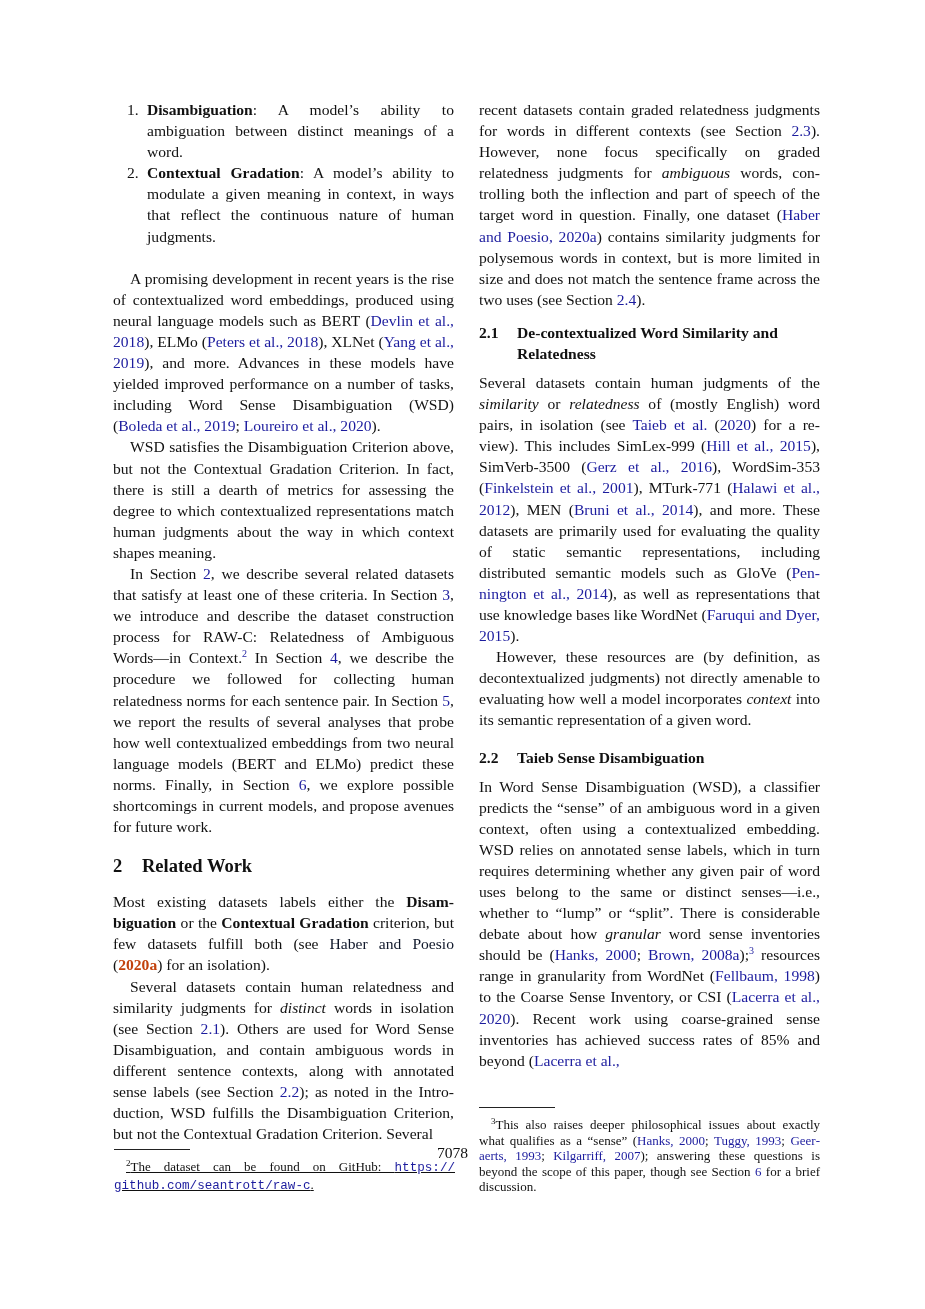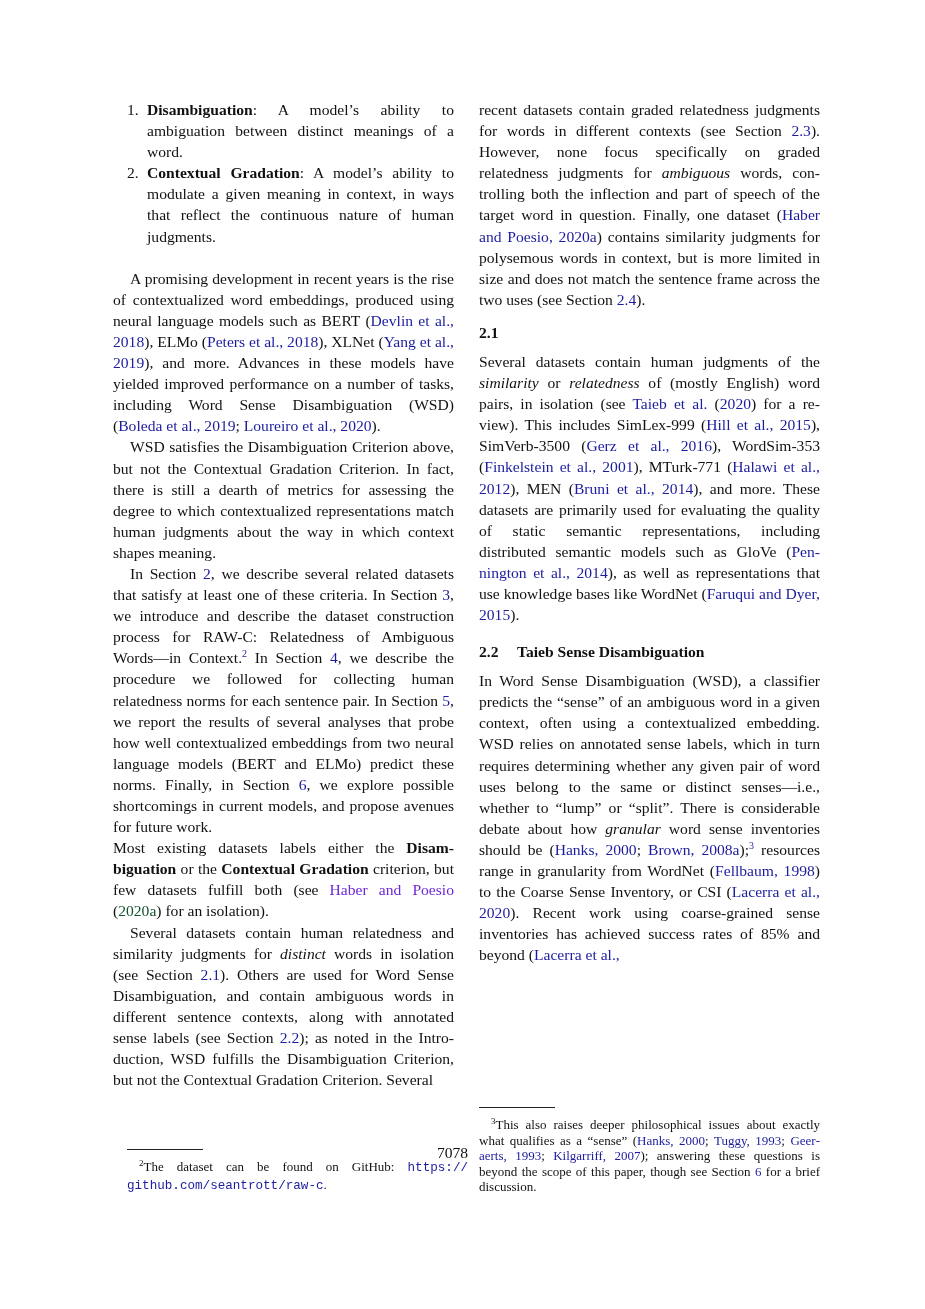--- a/index.html
+++ b/index.html
@@ -19,21 +19,21 @@
   h2.sec { font-size: 18.5px; font-weight: bold; margin: 18px 0 14px 0; line-height: 22px; }
   h2.sec .secnum { display: inline-block; width: 29px; }
   h3.sub { font-size: 15.6px; font-weight: bold; margin: 12px 0 8px 0; line-height: 21px;
            display: flex; }
   h3.sub .secnum { flex: 0 0 38px; }
   .footnote-rule { width: 76px; border-top: 1px solid #222; margin: 0 0 6px 0; }
   .footnote { font-size: 13px; line-height: 15.5px; text-align: justify; }
   .footnote .fnmark { font-size: 9px; vertical-align: 5px; margin-left: 12px; }
   .mono { font-family: "Liberation Mono", monospace; color: #1c1c9e; font-size: 12.6px; }
   sup.fn { font-size: 10px; vertical-align: 6px; line-height: 0; }
-  .fn-left { position: absolute; left: 127px; top: 1149px; width: 341px; }
+  .fn-left { position: absolute; left: 114px; top: 1149px; width: 341px; text-decoration: underline; }
   .fn-right { position: absolute; left: 479px; top: 1107px; width: 341px; }
   .page-number { position: absolute; left: 0; width: 905px; top: 1144px; text-align: center;
                  font-size: 15.6px; }
 </style>
 </head>
 <body>
 
 <div class="col col-left">
 
   <ol class="criteria">
@@ -50,43 +50,50 @@
   <p class="indent">
     <span>A promising development in recent years is the rise of contextualized word embeddings, produced using neural language models such as BERT (</span><a class="cite" style="color: rgb(28, 28, 158);">De­vlin et al., 2018</a><span>), ELMo (</span><a class="cite" style="color: rgb(28, 28, 158);">Peters et al., 2018</a><span>), XL­Net (</span><a class="cite" style="color: rgb(28, 28, 158);">Yang et al., 2019</a><span>), and more.  Advances in these models have yielded improved performance on a number of tasks, including Word Sense Dis­ambiguation (WSD) (</span><a class="cite" style="color: rgb(28, 28, 158);">Boleda et al., 2019</a><span>; </span><a class="cite" style="color: rgb(28, 28, 158);">Loureiro et al., 2020</a><span>).</span>
   </p>
 
   <p class="indent">WSD satisfies the Disambiguation Criterion above, but not the Contextual Gradation Criterion. In fact, there is still a dearth of metrics for assessing the degree to which contextualized representations match human judgments about the way in which context shapes meaning.</p>
 
   <p class="indent">
     <span>In Section </span><a class="cite" style="color: rgb(28, 28, 158);">2</a><span>, we describe several related datasets that satisfy at least one of these criteria. In Section </span><a class="cite" style="color: rgb(28, 28, 158);">3</a><span>, we introduce and describe the dataset construc­tion process for RAW-C: Relatedness of Ambigu­ous Words—in Context.</span><sup class="fn"><a class="cite" style="color: rgb(28, 28, 158);">2</a></sup><span> In Section </span><a class="cite" style="color: rgb(28, 28, 158);">4</a><span>, we describe the procedure we followed for collecting human relatedness norms for each sentence pair. In Sec­tion </span><a class="cite" style="color: rgb(28, 28, 158);">5</a><span>, we report the results of several analyses that probe how well contextualized embeddings from two neural language models (BERT and ELMo) predict these norms. Finally, in Section </span><a class="cite" style="color: rgb(28, 28, 158);">6</a><span>, we ex­plore possible shortcomings in current models, and propose avenues for future work.</span>
   </p>
 
+  <h2 class="sec">
+    <span class="secnum">2</span><span>Related Work</span>
+  </h2>
 
   <p>
-    <span>Most existing datasets labels either the </span><b>Disam­biguation</b><span> or the </span><b>Contextual Gradation</b><span> criterion, but few datasets fulfill both (see </span><a class="cite" style="color: #6d28d9;">Haber and Poesio</a><span> (</span><a class="cite" style="color: #14532d;">2020a</a><span>) for an isolation).</span>
+    <span>Most existing datasets labels either the </span><b>Disam­biguation</b><span> or the </span><b>Contextual Gradation</b><span> criterion, but few datasets fulfill both (see </span><a class="cite" style="color: #0f172a;">Haber and Poesio</a><span> (</span><a class="cite" style="color: #c2410c; font-weight: bold;">2020a</a><span>) for an isolation).</span>
   </p>
 
   <p class="indent">
     <span>Several datasets contain human relatedness and similarity judgments for </span><i>distinct</i><span> words in isolation (see Section </span><a class="cite" style="color: rgb(28, 28, 158);">2.1</a><span>). Others are used for Word Sense Disambiguation, and contain ambiguous words in different sentence contexts, along with annotated sense labels (see Section </span><a class="cite" style="color: rgb(28, 28, 158);">2.2</a><span id="rw-p2-split">); as noted in the Intro­duction, WSD fulfills the Disambiguation Criterion, but not the Contextual Gradation Criterion. Several</span>
   </p>
 </div>
 
 <div class="col col-right">
   <p>
     <span id="rw-p2-cont">recent datasets contain graded relatedness judg­ments for words in different contexts (see Section </span><a class="cite" style="color: rgb(28, 28, 158);">2.3</a><span>). However, none focus specifically on graded relatedness judgments for </span><i>ambiguous</i><span> words, con­trolling both the inflection and part of speech of the target word in question. Finally, one dataset (</span><a class="cite" style="color: rgb(28, 28, 158);">Haber and Poesio, 2020a</a><span>) contains similarity judgments for polysemous words in context, but is more lim­ited in size and does not match the sentence frame across the two uses (see Section </span><a class="cite" style="color: rgb(28, 28, 158);">2.4</a><span>).</span>
   </p>
 
   <h3 class="sub">
     <span class="secnum">2.1</span>
+      <span>De-contextualized Word Similarity and Relatedness</span>
   </h3>
 
   <p>
     <span>Several datasets contain human judgments of the </span><i>similarity</i><span> or </span><i>relatedness</i><span> of (mostly English) word pairs, in isolation (see </span><a class="cite" style="color: rgb(28, 28, 158);">Taieb et al.</a><span> (</span><a class="cite" style="color: rgb(28, 28, 158);">2020</a><span>) for a re­view). This includes SimLex-999 (</span><a class="cite" style="color: rgb(28, 28, 158);">Hill et al., 2015</a><span>), SimVerb-3500 (</span><a class="cite" style="color: rgb(28, 28, 158);">Gerz et al., 2016</a><span>), WordSim-353 (</span><a class="cite" style="color: rgb(28, 28, 158);">Finkelstein et al., 2001</a><span>), MTurk-771 (</span><a class="cite" style="color: rgb(28, 28, 158);">Halawi et al., 2012</a><span>), MEN (</span><a class="cite" style="color: rgb(28, 28, 158);">Bruni et al., 2014</a><span>), and more. These datasets are primarily used for evaluating the qual­ity of static semantic representations, including distributed semantic models such as GloVe (</span><a class="cite" style="color: rgb(28, 28, 158);">Pen­nington et al., 2014</a><span>), as well as representations that use knowledge bases like WordNet (</span><a class="cite" style="color: rgb(28, 28, 158);">Faruqui and Dyer, 2015</a><span>).</span>
   </p>
 
+  <p class="indent">
+    <span>However, these resources are (by definition, as decontextualized judgments) not directly amenable to evaluating how well a model incorporates </span><i>con­text</i><span> into its semantic representation of a given word.</span>
+  </p>
 
   <h3 class="sub" style="margin-top:16px;">
     <span class="secnum">2.2</span>
       <span>Taieb Sense Disambiguation</span>
   </h3>
 
   <p>
     <span>In Word Sense Disambiguation (WSD), a classifier predicts the “sense” of an ambiguous word in a given context, often using a contextualized embed­ding. WSD relies on annotated sense labels, which in turn requires determining whether any given pair of word uses belong to the same or distinct senses—i.e., whether to “lump” or “split”. There is considerable debate about how </span><i>granular</i><span> word sense inventories should be (</span><a class="cite" style="color: rgb(28, 28, 158);">Hanks, 2000</a><span>; </span><a class="cite" style="color: rgb(28, 28, 158);">Brown, 2008a</a><span>);</span><sup class="fn"><a class="cite" style="color: rgb(28, 28, 158);">3</a></sup><span> resources range in granularity from Word­Net (</span><a class="cite" style="color: rgb(28, 28, 158);">Fellbaum, 1998</a><span>) to the Coarse Sense Inven­tory, or CSI (</span><a class="cite" style="color: rgb(28, 28, 158);">Lacerra et al., 2020</a><span>). Recent work us­ing coarse-grained sense inventories has achieved success rates of 85% and beyond (</span><a class="cite" style="color: rgb(28, 28, 158);">Lacerra et al.,</a>
   </p>
 </div>

